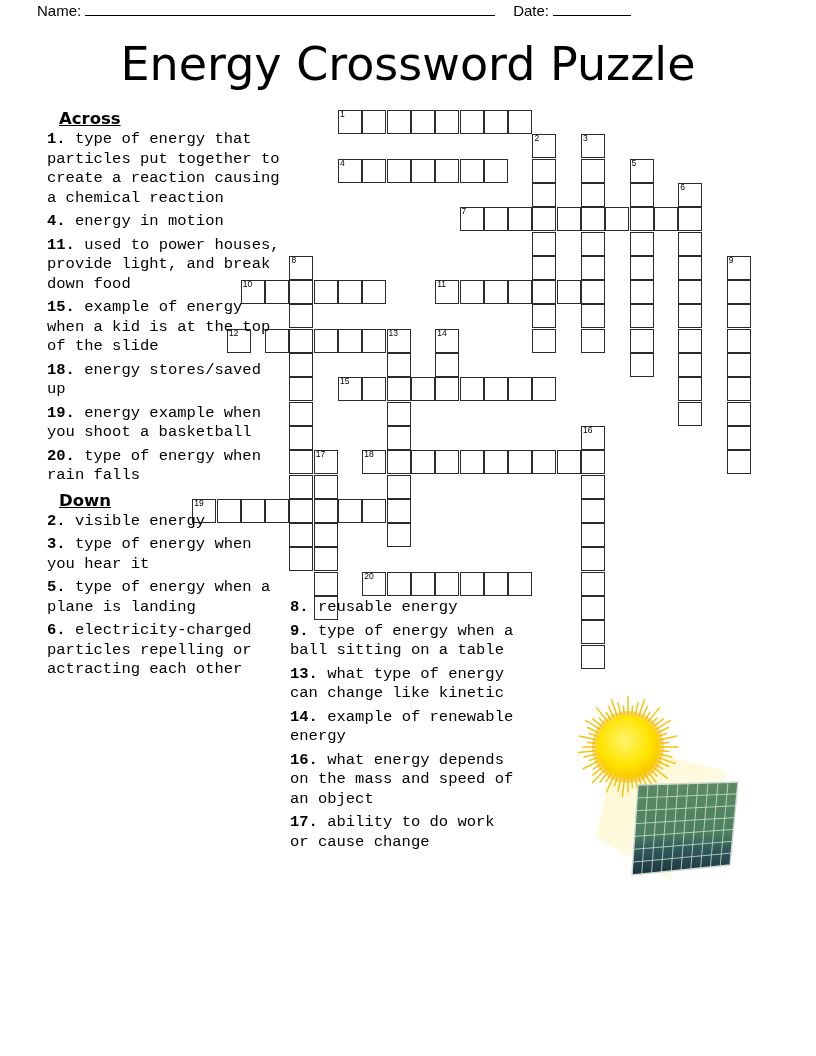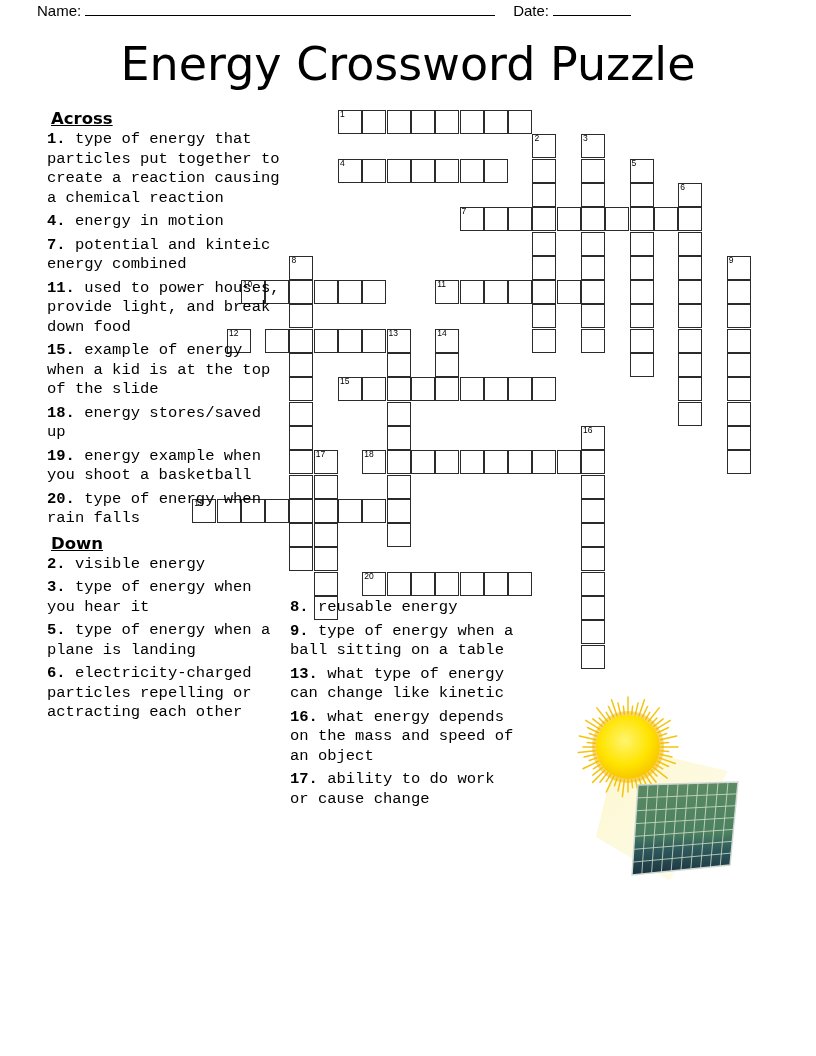--- a/index.html
+++ b/index.html
@@ -23,21 +23,21 @@
     position:absolute;left:0;top:36px;width:816px;text-align:center;
     font-family:"DejaVu Sans",sans-serif;font-weight:400;
     font-size:46px;line-height:56px;margin:0;letter-spacing:0px;
   }
 
   
   .clues-col{position:absolute;font-size:15.5px;line-height:19.5px;}
   #col-left{left:47px;top:108px;width:240px;}
   #col-right{left:290px;top:598px;width:232px;}
   .section-head{font-weight:bold;text-decoration:underline;font-size:16.5px;
-                margin:0 0 1px 4px;line-height:21px;}
+                margin:0 0 1px 12px;line-height:21px;}
   .clue{margin:0 0 4px 0;font-family:Liberation Mono, monospace;}
   .clue .num{font-weight:bold;}
 
   
   #grid{position:absolute;left:0;top:0;width:816px;height:620px;}
   .cell{position:absolute;width:24px;height:24px;
         border:1.6px solid #2b2b2b;background:#fff;box-sizing:border-box;}
   .cell .cnum{position:absolute;left:1px;top:-1px;font-size:8.5px;
               line-height:9px;font-family:"Liberation Sans",sans-serif;}
 
@@ -250,37 +250,37 @@
       <div class="cell" style="left: 435.2px; top: 571.7px;"></div>
       <div class="cell" style="left: 459.5px; top: 571.7px;"></div>
       <div class="cell" style="left: 483.8px; top: 571.7px;"></div>
       <div class="cell" style="left: 508.1px; top: 571.7px;"></div>
     </div>
 
   <div class="clues-col" id="col-left">
       <p class="section-head">Across</p>
       <p class="clue"><span class="num">1. </span><span>type of energy that particles put together to create a reaction causing a chemical reaction</span></p>
       <p class="clue"><span class="num">4. </span><span>energy in motion</span></p>
-      <p class="clue"><span class="num">7. </span><span>potential and kinteic energy combined</span></p>
       <p class="clue"><span class="num">11. </span><span>used to power houses, provide light, and break down food</span></p>
       <p class="clue"><span class="num">15. </span><span>example of energy when a kid is at the top of the slide</span></p>
       <p class="clue"><span class="num">18. </span><span>energy stores/saved up</span></p>
       <p class="clue"><span class="num">19. </span><span>energy example when you shoot a basketball</span></p>
       <p class="clue"><span class="num">20. </span><span>type of energy when rain falls</span></p>
       <p class="section-head">Down</p>
       <p class="clue"><span class="num">2. </span><span>visible energy</span></p>
       <p class="clue"><span class="num">3. </span><span>type of energy when you hear it</span></p>
       <p class="clue"><span class="num">5. </span><span>type of energy when a plane is landing</span></p>
       <p class="clue"><span class="num">6. </span><span>electricity-charged particles repelling or actracting each other</span></p>
     </div>
 
   <div class="clues-col" id="col-right">
       <p class="clue"><span class="num">8. </span><span>reusable energy</span></p>
       <p class="clue"><span class="num">9. </span><span>type of energy when a ball sitting on a table</span></p>
       <p class="clue"><span class="num">13. </span><span>what type of energy can change like kinetic</span></p>
+      <p class="clue"><span class="num">14. </span><span>example of renewable energy</span></p>
       <p class="clue"><span class="num">16. </span><span>what energy depends on the mass and speed of an object</span></p>
       <p class="clue"><span class="num">17. </span><span>ability to do work or cause change</span></p>
     </div>
 
   <svg id="art" viewBox="0 0 200 205">
     <defs>
       <linearGradient id="beamg" x1="0" y1="0" x2="1" y2="1">
         <stop offset="0%" stop-color="#fdf6c8" stop-opacity="0.95"></stop>
         <stop offset="100%" stop-color="#fdf9dd" stop-opacity="0.5"></stop>
       </linearGradient>

